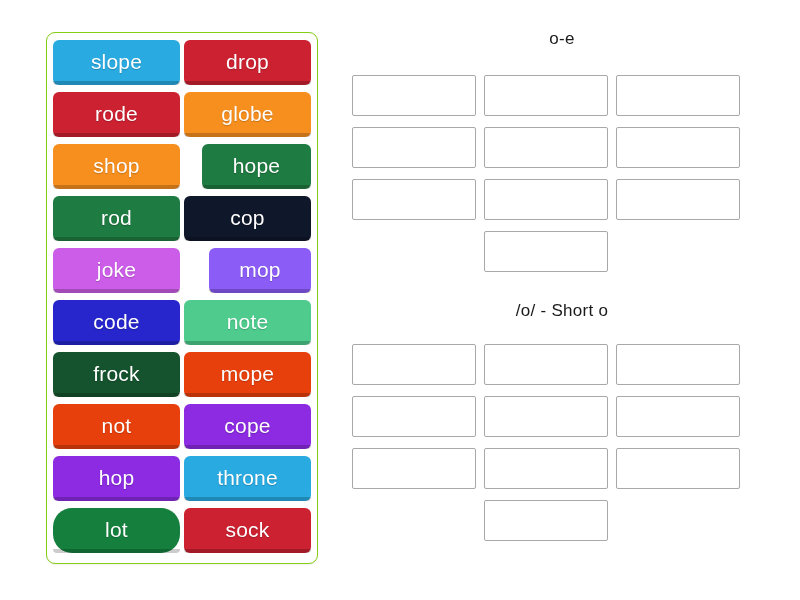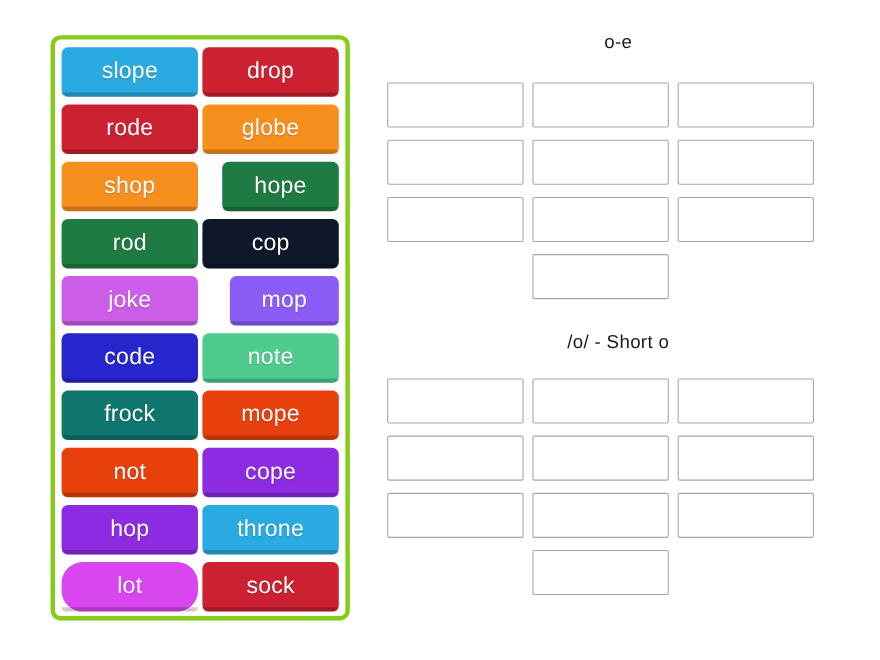--- a/index.html
+++ b/index.html
@@ -24,21 +24,21 @@
   }
 
   
   #word-pool-panel {
     position: absolute;
     left: 46px;
     top: 32px;
     width: 272px;
     height: 532px;
     background: #ffffff;
-    border: 4px solid #84cc16;
+    border: 1px solid #84cc16;
     border-radius: 9px;
     box-shadow: 0 1px 2px rgba(0,0,0,0.06);
     box-sizing: border-box;
     padding: 7px 6px;
   }
   #word-grid {
     display: grid;
     grid-template-columns: 1fr 1fr;
     grid-auto-rows: 45px;
     column-gap: 4px;
@@ -150,39 +150,39 @@
         </div>
         <div class="word-tile" style="background: #8b5cf6; margin-left: 25px;">
           <span>mop</span>
         </div>
         <div class="word-tile" style="background: rgb(38, 38, 204);">
           <span>code</span>
         </div>
         <div class="word-tile" style="background: rgb(78, 203, 141);">
           <span>note</span>
         </div>
-        <div class="word-tile" style="background: #0f766e;">
+        <div class="word-tile" style="background: #14532d;">
           <span>frock</span>
         </div>
         <div class="word-tile" style="background: rgb(232, 64, 12);">
           <span>mope</span>
         </div>
         <div class="word-tile" style="background: rgb(232, 64, 12);">
           <span>not</span>
         </div>
         <div class="word-tile" style="background: rgb(140, 43, 226);">
           <span>cope</span>
         </div>
         <div class="word-tile" style="background: rgb(140, 43, 226);">
           <span>hop</span>
         </div>
         <div class="word-tile" style="background: rgb(41, 171, 226);">
           <span>throne</span>
         </div>
-        <div class="word-tile" style="background: #d946ef; border-radius: 19px;">
+        <div class="word-tile" style="background: #15803d; border-radius: 19px;">
           <span>lot</span>
         </div>
         <div class="word-tile" style="background: rgb(204, 33, 49);">
           <span>sock</span>
         </div>
       </div>
   </div>
 
   <div id="groups-area">
       <div class="group-block">

